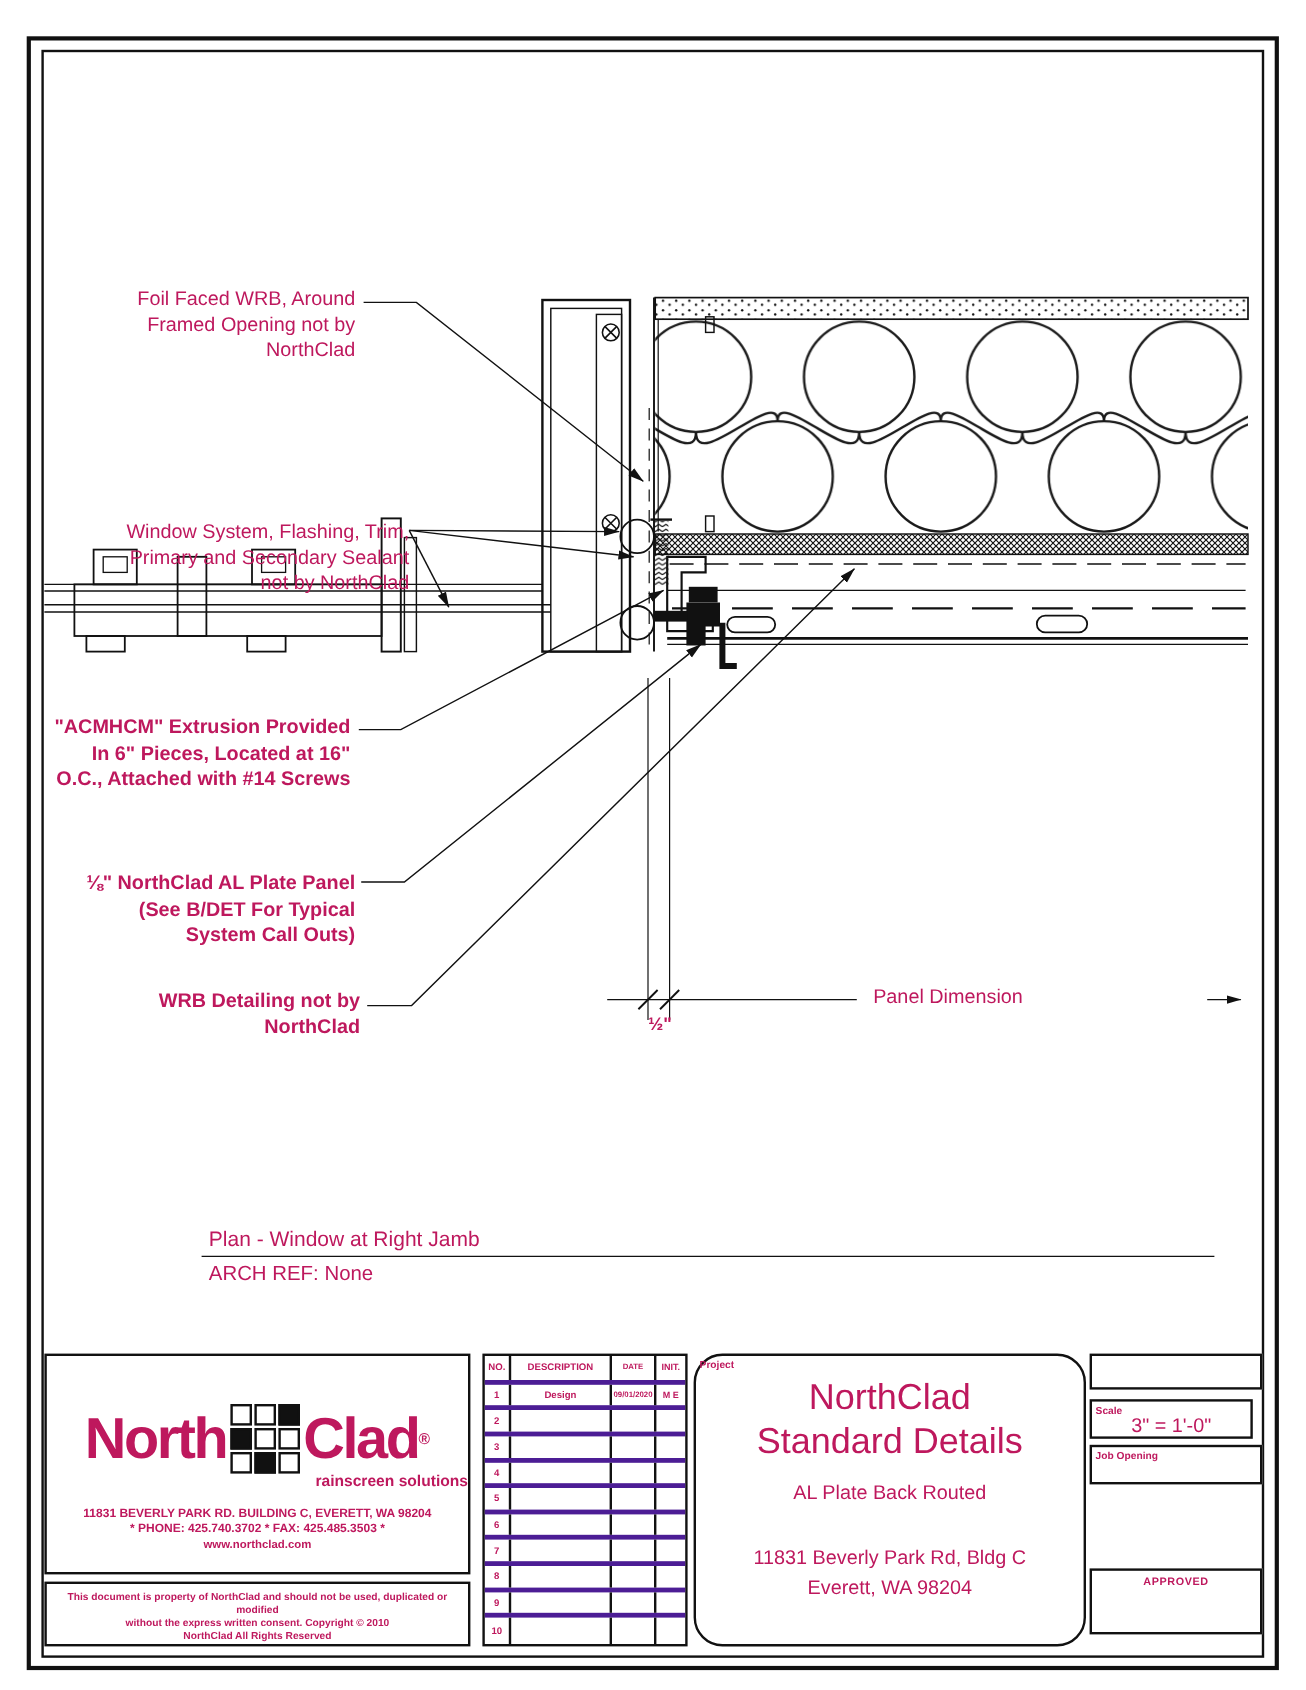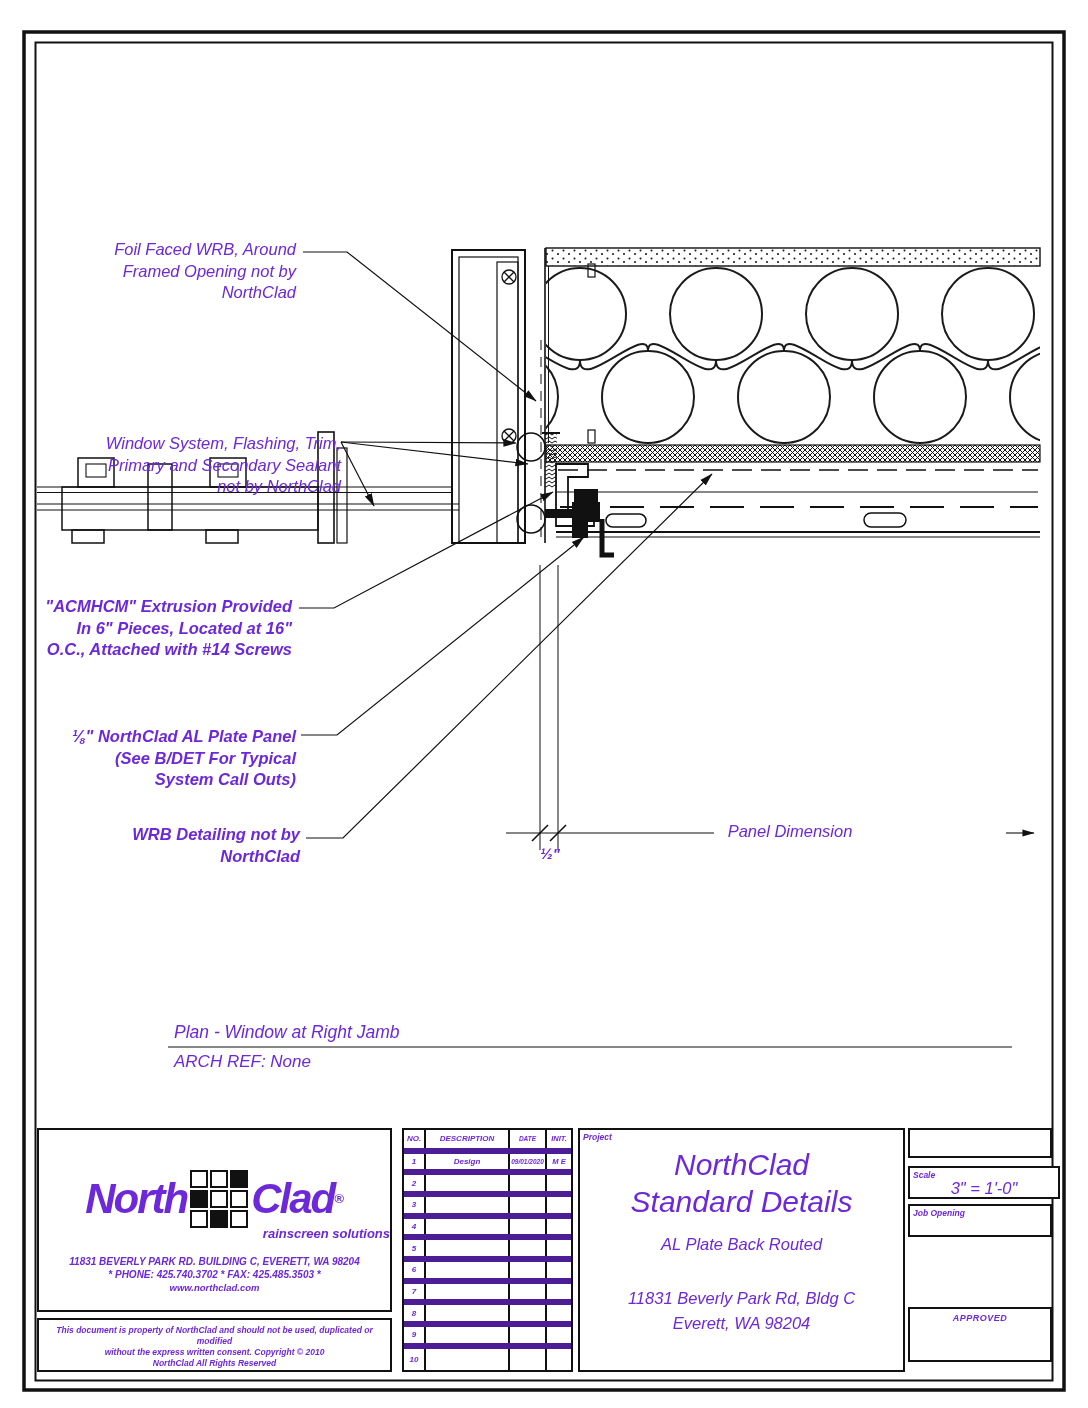--- a/index.html
+++ b/index.html
@@ -1,38 +1,38 @@
 <!DOCTYPE html>
 <html><head>
 <meta charset="utf-8">
 <style>
   html,body{margin:0;padding:0;background:#fff;}
   .sheet{position:relative;width:1088px;height:1408px;background:#fff;
-         font-family:"Liberation Sans",sans-serif;color:#6d28d9;overflow:hidden;font-style:italic;}
+         font-family:"Liberation Sans",sans-serif;color:#be185d;overflow:hidden;}
   .sheet svg{position:absolute;left:0;top:0;}
   .txt{position:absolute;white-space:pre-line;}
   .ann{font-size:16.5px;line-height:21.5px;text-align:right;}
   .annb{font-weight:bold;}
   .tb-box{position:absolute;border:2px solid #111;background:#fff;box-sizing:border-box;}
   .lbl{position:absolute;left:3px;top:2px;font-size:8.5px;font-weight:bold;}
   
   .logo-row{display:flex;justify-content:center;align-items:center;margin-top:40px;}
-  .logo-word{font-size:42px;font-weight:bold;letter-spacing:-2px;}
+  .logo-word{font-size:48px;font-weight:bold;letter-spacing:-2px;}
   .lgrid{display:grid;grid-template-columns:repeat(3,18px);grid-template-rows:repeat(3,18px);
          gap:2px;margin:0 3px;}
   .lgrid div{border:2.5px solid #111;box-sizing:border-box;background:#fff;}
   .lgrid div.b{background:#111;}
   .reg{font-size:13px;font-weight:bold;vertical-align:top;line-height:30px;}
   .tagline{text-align:right;font-size:13px;font-weight:bold;margin-top:-2px;}
   .addr{text-align:center;font-size:10px;font-weight:bold;margin-top:14px;line-height:13px;}
   .web{text-align:center;font-size:9.5px;font-weight:bold;line-height:13px;}
   .copy{font-size:8.5px;font-weight:bold;text-align:center;line-height:11px;padding-top:5px;white-space:pre-line;}
   
   .rev{display:flex;flex-direction:column;}
-  .rrow{display:flex;border-bottom:6px solid #4c1d95;box-sizing:border-box;}
+  .rrow{display:flex;border-bottom:4px solid #4c1d95;box-sizing:border-box;}
   .rrow:last-child{border-bottom:none;}
   .rcell{border-right:2px solid #111;box-sizing:border-box;display:flex;
          align-items:center;justify-content:center;overflow:hidden;}
   .rcell:last-child{border-right:none;}
   .c-no{width:22px;font-size:8px;font-weight:bold;}
   .c-desc{width:84px;font-size:8px;font-weight:bold;}
   .c-date{width:37px;font-size:6.5px;font-weight:bold;}
   .c-init{width:24px;font-size:7.5px;font-weight:bold;}
   .rhead{height:24px;}
   .rbody{height:22px;}
@@ -285,32 +285,32 @@
       <div class="rcell c-init"></div>
     </div>
     <div class="rrow rbody">
       <div class="rcell c-no">10</div>
       <div class="rcell c-desc"></div>
       <div class="rcell c-date"></div>
       <div class="rcell c-init"></div>
     </div>
   </div>
 
-  <div class="tb-box" style="left:578px;top:1128px;width:327px;height:244px;">
+  <div class="tb-box" style="left:578px;top:1128px;width:327px;height:244px;border-radius:24px;">
     <span class="lbl">Project</span>
     <div class="ptitle">NorthClad
 Standard Details</div>
     <div class="psub">AL Plate Back Routed</div>
     <div class="paddr">11831 Beverly Park Rd, Bldg C
 Everett, WA 98204</div>
   </div>
 
   <div class="tb-box" style="left:908px;top:1128px;width:144px;height:30px;"></div>
 
-  <div class="tb-box" style="left:908px;top:1166px;width:152px;height:33px;">
+  <div class="tb-box" style="left:908px;top:1166px;width:136px;height:33px;">
     <span class="lbl">Scale</span>
     <div class="scale-val">3" = 1'-0"</div>
   </div>
 
   <div class="tb-box" style="left:908px;top:1204px;width:144px;height:33px;">
     <span class="lbl">Job Opening</span>
   </div>
 
 
   <div class="tb-box" style="left:908px;top:1307px;width:144px;height:55px;">

